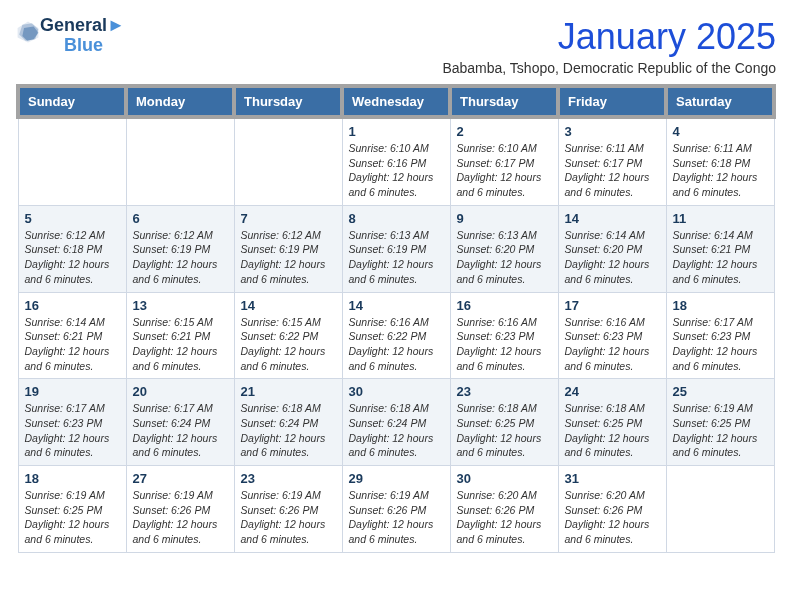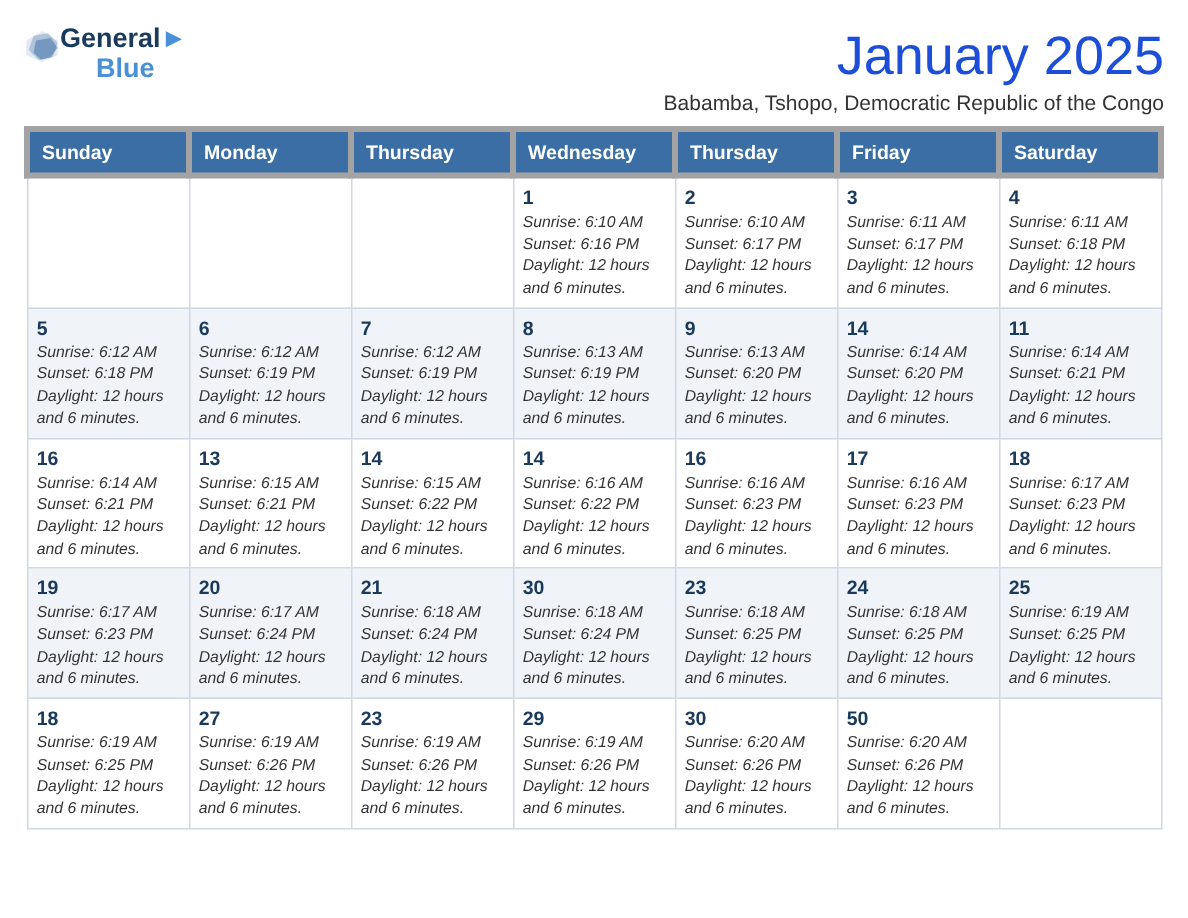--- a/index.html
+++ b/index.html
@@ -251,19 +251,19 @@
         </td>
         <td>
           <div class="day-number">29</div>
           <div class="day-info">Sunrise: 6:19 AM<br>Sunset: 6:26 PM<br>Daylight: 12 hours and 6 minutes.</div>
         </td>
         <td>
           <div class="day-number">30</div>
           <div class="day-info">Sunrise: 6:20 AM<br>Sunset: 6:26 PM<br>Daylight: 12 hours and 6 minutes.</div>
         </td>
         <td>
-          <div class="day-number">50</div>
+          <div class="day-number">31</div>
           <div class="day-info">Sunrise: 6:20 AM<br>Sunset: 6:26 PM<br>Daylight: 12 hours and 6 minutes.</div>
         </td>
         <td class="empty-cell"></td>
       </tr>
     </tbody>
 </table>
 
 </body></html>

